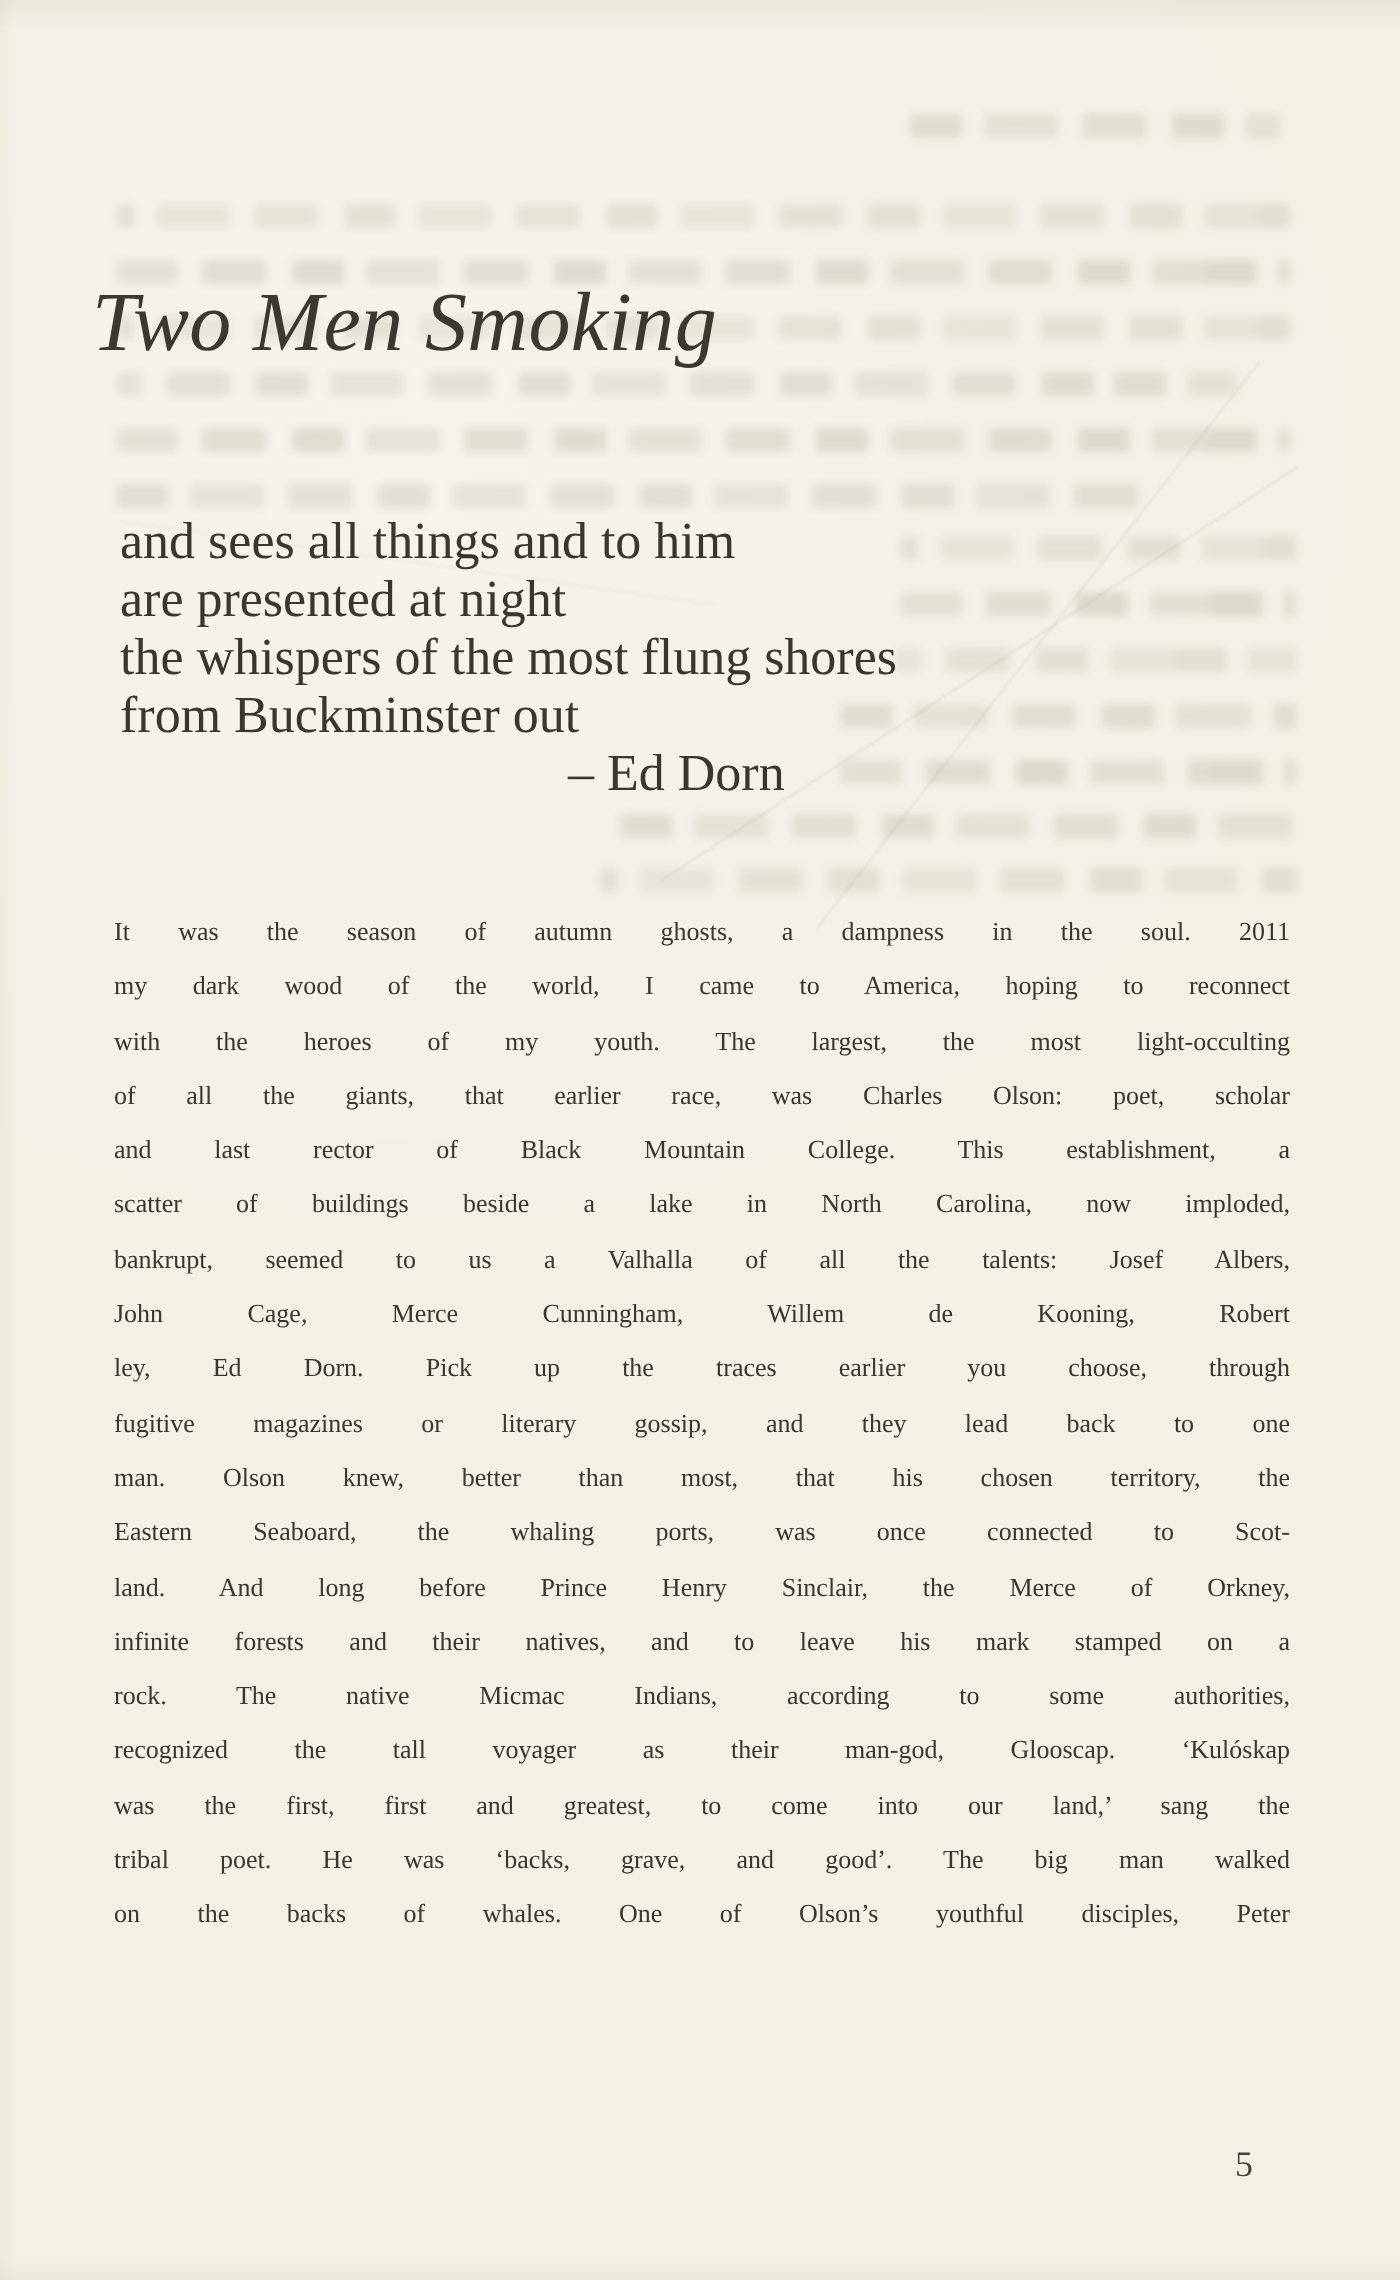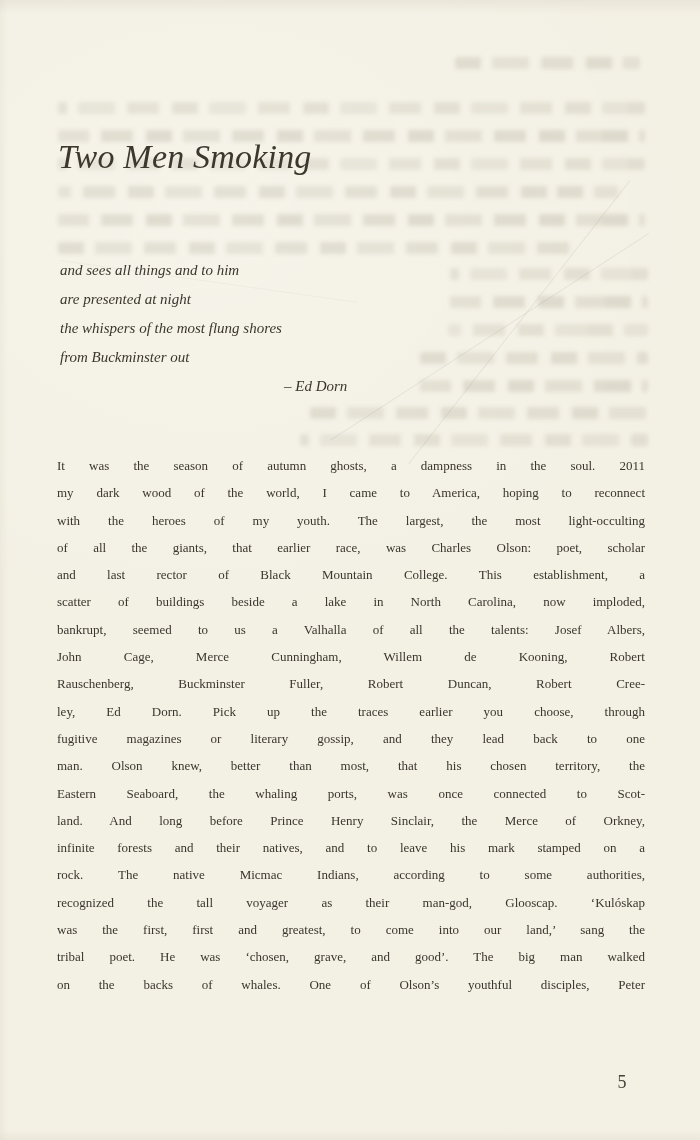--- a/index.html
+++ b/index.html
@@ -48,35 +48,34 @@
     background: rgba(95,92,80,.28);
     filter: blur(.6px);
     opacity: .35;
     transform-origin: left center;
     pointer-events: none;
   }
 
   
   .chapter-title {
     position: absolute;
-    left: 58px; top: 138px;
+    left: 46px; top: 138px;
     font-style: italic;
-    font-size: 34px;
+    font-size: 42px;
     font-weight: 500;
     letter-spacing: .2px;
     color: #3c382f;
     margin: 0;
   }
   .epigraph {
     position: absolute;
     left: 60px; top: 256px;
     width: 560px;
-    font-size: 15px;
+    font-size: 26px;
     line-height: 29px;
-    font-style: italic;
   }
   .epigraph-attribution {
     padding-left: 224px;
   }
   .body-paragraph {
     position: absolute;
     left: 57px; top: 452px;
     width: 588px;
     font-size: 13px;
     line-height: 27.3px;
@@ -141,29 +140,28 @@
 
   <div class="body-paragraph">
       <div class="body-line">It was the season of autumn ghosts, a dampness in the soul. 2011</div>
       <div class="body-line">my dark wood of the world, I came to America, hoping to reconnect</div>
       <div class="body-line">with the heroes of my youth. The largest, the most light-occulting</div>
       <div class="body-line">of all the giants, that earlier race, was Charles Olson: poet, scholar</div>
       <div class="body-line">and last rector of Black Mountain College. This establishment, a</div>
       <div class="body-line">scatter of buildings beside a lake in North Carolina, now imploded,</div>
       <div class="body-line">bankrupt, seemed to us a Valhalla of all the talents: Josef Albers,</div>
       <div class="body-line">John Cage, Merce Cunningham, Willem de Kooning, Robert</div>
-      <div class="body-line">Rauschenberg, Buckminster Fuller, Robert Duncan, Robert Cree-</div>
       <div class="body-line">ley, Ed Dorn. Pick up the traces earlier you choose, through</div>
       <div class="body-line">fugitive magazines or literary gossip, and they lead back to one</div>
       <div class="body-line">man. Olson knew, better than most, that his chosen territory, the</div>
       <div class="body-line">Eastern Seaboard, the whaling ports, was once connected to Scot-</div>
       <div class="body-line">land. And long before Prince Henry Sinclair, the Merce of Orkney,</div>
       <div class="body-line">infinite forests and their natives, and to leave his mark stamped on a</div>
       <div class="body-line">rock. The native Micmac Indians, according to some authorities,</div>
       <div class="body-line">recognized the tall voyager as their man-god, Glooscap. ‘Kulóskap</div>
       <div class="body-line">was the first, first and greatest, to come into our land,’ sang the</div>
-      <div class="body-line">tribal poet. He was ‘chosen, grave, and good’. The big man walked</div>
+      <div class="body-line">tribal poet. He was ‘backs, grave, and good’. The big man walked</div>
       <div class="body-line">on the backs of whales. One of Olson’s youthful disciples, Peter</div>
     </div>
 
   <div class="page-number">5</div>
 
 </div>
 
 </body></html>

